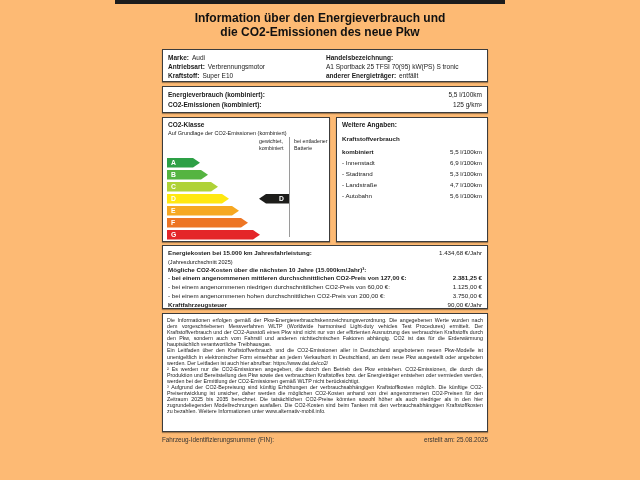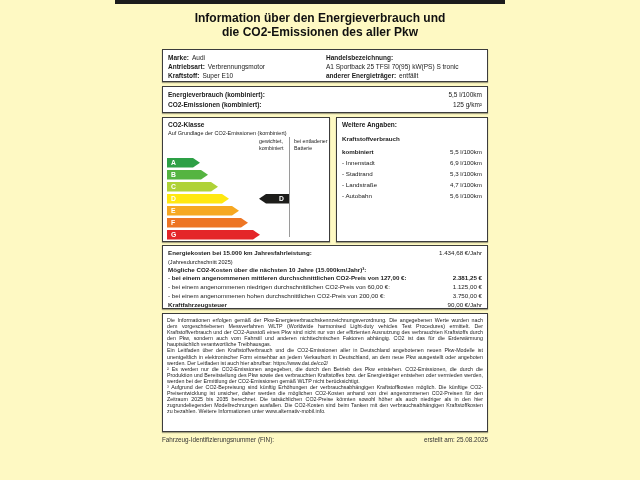--- a/index.html
+++ b/index.html
@@ -1,18 +1,18 @@
 <!DOCTYPE html>
 <html><head>
 <meta charset="utf-8">
 <style>
   * { margin:0; padding:0; box-sizing:border-box; }
   html,body { background:#fff; }
   body { font-family:"Liberation Sans", sans-serif; color:#1a1a1a; }
-  .page { position:relative; width:640px; height:480px; background:#fef9c3; overflow:hidden; }
+  .page { position:relative; width:640px; height:480px; background:#fdba74; overflow:hidden; }
   .b { font-weight:bold; }
 
   .top-bar { position:absolute; left:115px; top:0; width:390px; height:4px; background:#1c1c1c; }
 
   .title { position:absolute; left:0; top:11px; width:640px; text-align:center;
            font-size:12px; font-weight:bold; line-height:14px; color:#111; }
 
   .box { position:absolute; border:1px solid #3c3c3c; background:#fff;
          box-shadow:0 1px 1px rgba(0,0,0,0.35); }
 
@@ -66,21 +66,21 @@
 </style>
 </head>
 <body>
 
 <div class="page">
 
   <div class="top-bar"></div>
 
   <div class="title">
     <div>Information über den Energieverbrauch und</div>
-    <div>die CO2-Emissionen des aller Pkw</div>
+    <div>die CO2-Emissionen des neue Pkw</div>
   </div>
 
   <div class="box info-box">
     <div class="info-col left">
       <div class="info-row">
         <span class="b">Marke:</span><span>Audi</span>
       </div>
       <div class="info-row">
         <span class="b">Antriebsart:</span><span>Verbrennungsmotor</span>
       </div>

